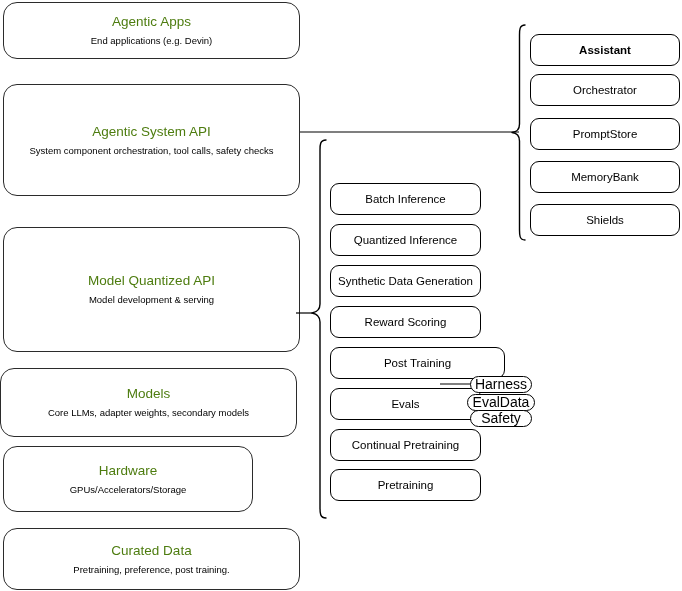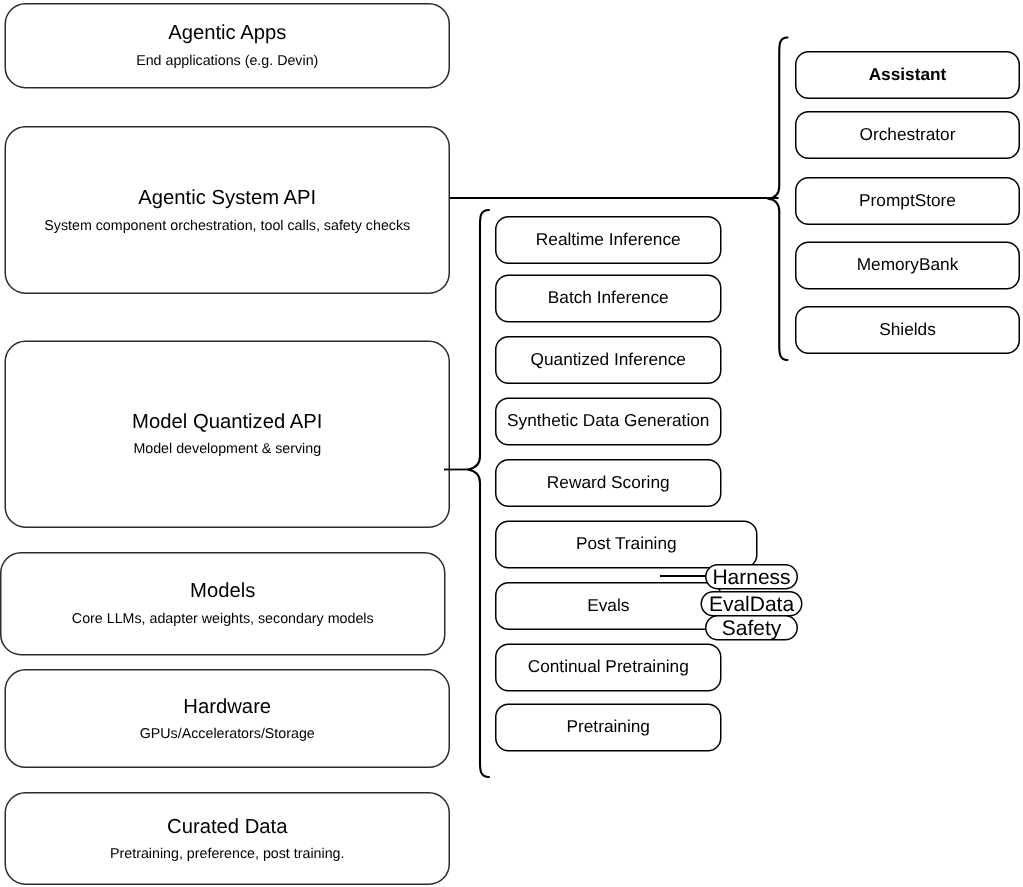--- a/index.html
+++ b/index.html
@@ -26,21 +26,21 @@
     background: #ffffff;
     display: flex;
     flex-direction: column;
     align-items: center;
     justify-content: center;
     text-align: center;
   }
   .layer-title {
     font-size: 13.5px;
     line-height: 18px;
-    color: #000000;
+    color: #4d7c0f;
     white-space: nowrap;
   }
   .layer-sub {
     font-size: 9.5px;
     line-height: 14px;
     color: #000;
     margin-top: 3px;
     white-space: nowrap;
   }
   .pill {
@@ -112,21 +112,21 @@
   <div class="layer-box" style="left:3px; top:227px; width:297px; height:125px;">
     <div class="layer-title">Model Quantized API</div>
     <div class="layer-sub">Model development &amp; serving</div>
   </div>
 
   <div class="layer-box" style="left:0; top:368px; width:297px; height:69px;">
     <div class="layer-title">Models</div>
     <div class="layer-sub">Core LLMs, adapter weights, secondary models</div>
   </div>
 
-  <div class="layer-box" style="left:3px; top:446px; width:297px; height:66px;">
+  <div class="layer-box" style="left:3px; top:446px; width:250px; height:66px;">
     <div class="layer-title">Hardware</div>
     <div class="layer-sub">GPUs/Accelerators/Storage</div>
   </div>
 
   <div class="layer-box" style="left:3px; top:528px; width:297px; height:62px;">
     <div class="layer-title">Curated Data</div>
     <div class="layer-sub">Pretraining, preference, post training.</div>
   </div>
 
   <div class="connector" style="left:300px; top:120px; width:225px; height:26px;">
@@ -149,23 +149,20 @@
   </div>
 
   <div class="connector" style="left:440px; top:370px; width:45px; height:60px;">
     <svg width="45" height="60" viewBox="0 0 45 60">
       <path class="line-path" d="M0,14 L36,14"></path>
       <path class="line-path" d="M0,31 L32,31"></path>
       <path class="line-path" d="M0,47 L36,47"></path>
     </svg>
   </div>
 
-  <div class="pill" style="left:330px; top:144px; width:151px; height:32px;">
-    <span>Realtime Inference</span>
-  </div>
   <div class="pill" style="left:330px; top:183px; width:151px; height:32px;">
     <span>Batch Inference</span>
   </div>
   <div class="pill" style="left:330px; top:224px; width:151px; height:32px;">
     <span>Quantized Inference</span>
   </div>
   <div class="pill" style="left:330px; top:265px; width:151px; height:32px;">
     <span>Synthetic Data Generation</span>
   </div>
   <div class="pill" style="left:330px; top:306px; width:151px; height:32px;">

